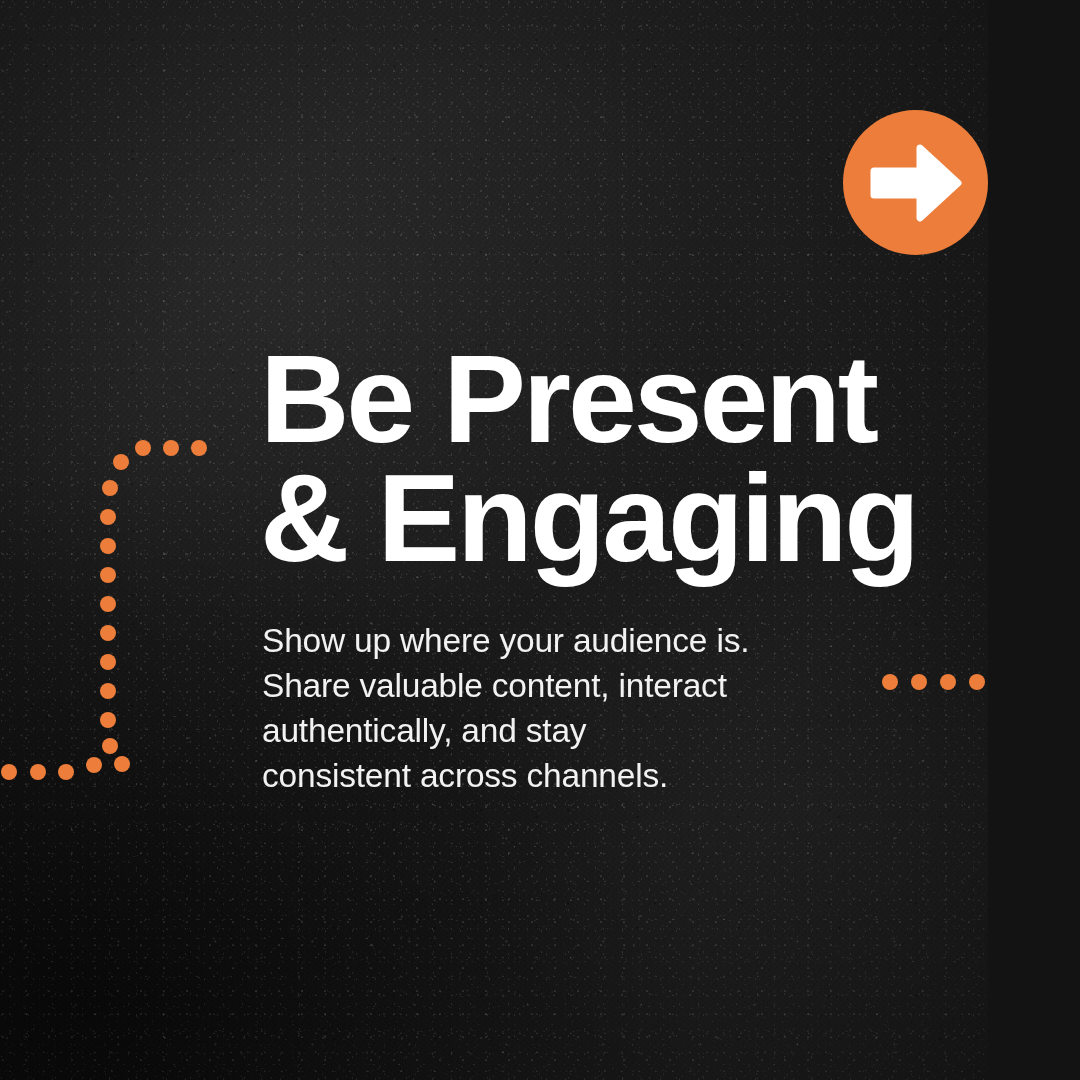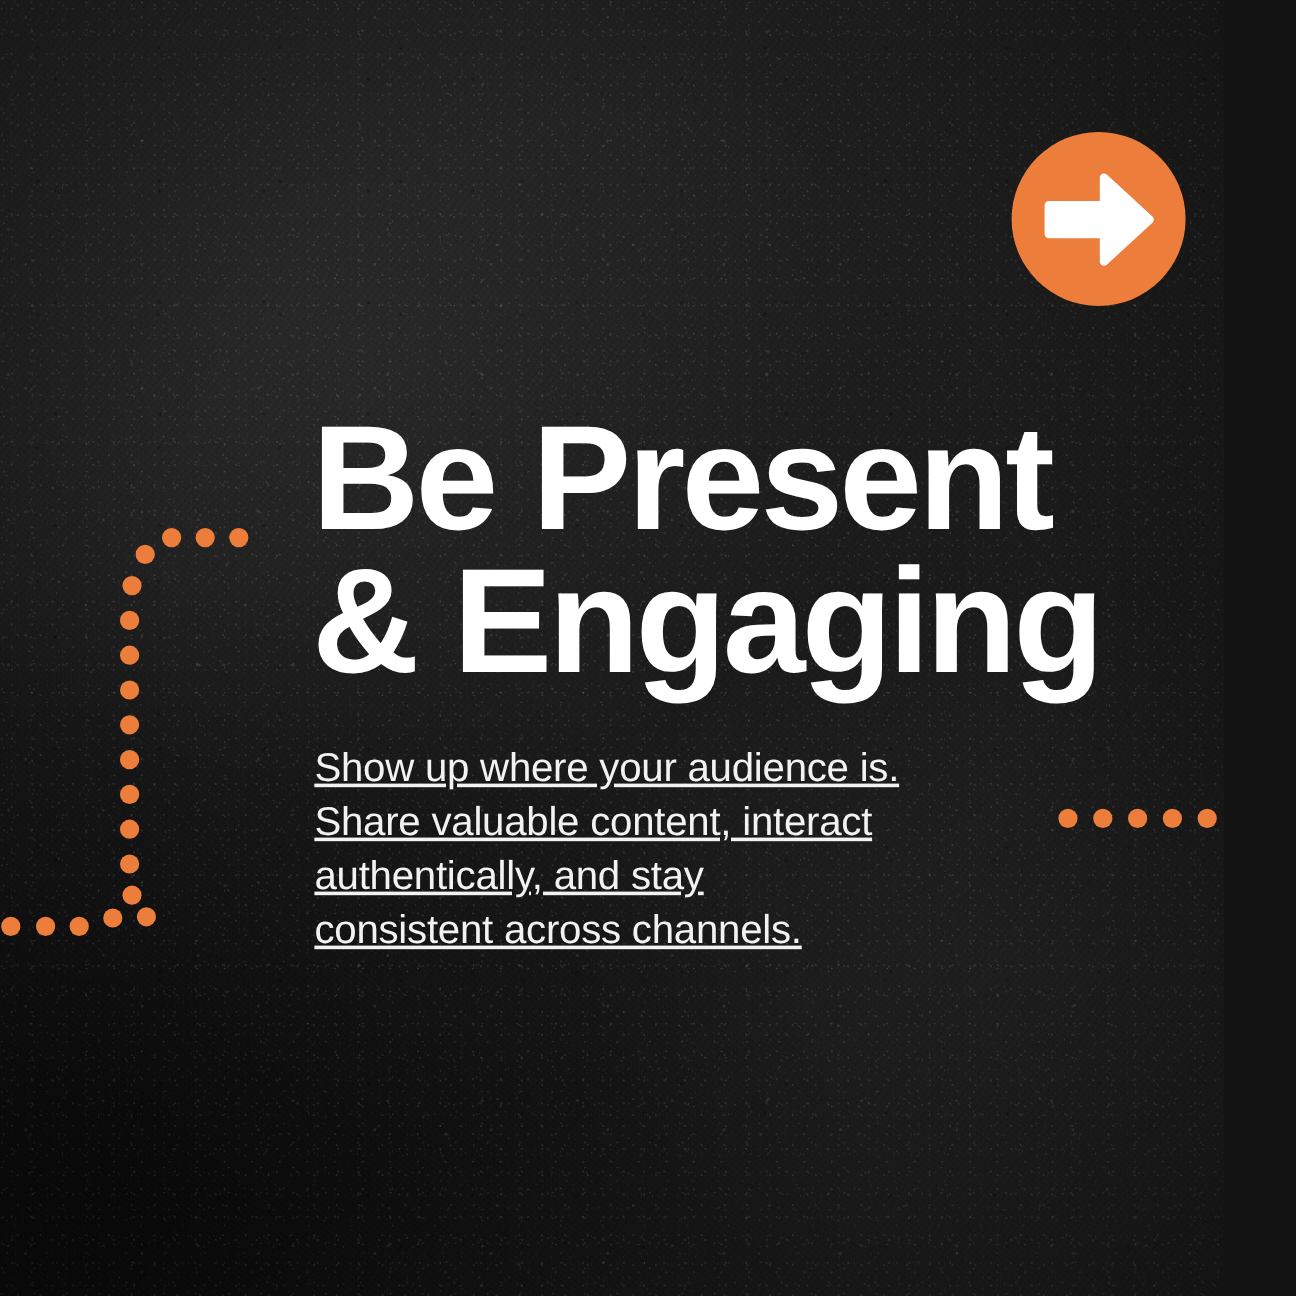--- a/index.html
+++ b/index.html
@@ -7,21 +7,20 @@
     padding: 0;
     background: #131313;
   }
   #canvas {
     position: relative;
     width: 988px;
     height: 1080px;
     overflow: hidden;
     background-color: #1d1d1d;
     font-family: "Liberation Sans", sans-serif;
-    padding-left: 32px;
     -webkit-font-smoothing: antialiased;
   }
 
   
   .tex {
     position: absolute;
     inset: 0;
     pointer-events: none;
   }
   .tex-base {
@@ -108,21 +107,20 @@
     left: 262px;
     top: 618px;
     width: 640px;
     margin: 0;
     color: #f2f2f2;
     font-size: 33.5px;
     font-weight: 400;
     line-height: 45px;
     letter-spacing: -0.2px;
     white-space: pre-line;
-    text-decoration: underline;
   }
 
   
   .dot {
     position: absolute;
     width: 16px;
     height: 16px;
     border-radius: 50%;
   }
   #dot-bracket-left, #dot-line-right {

